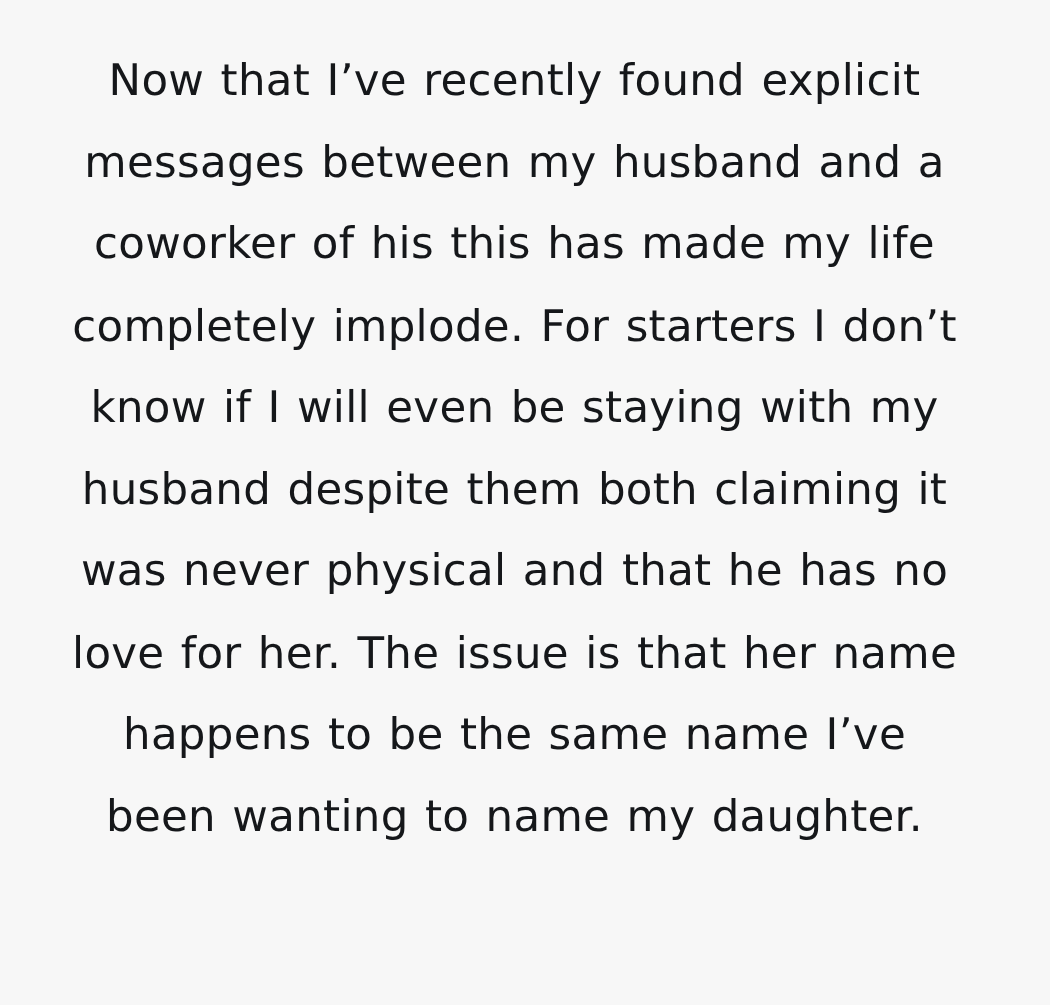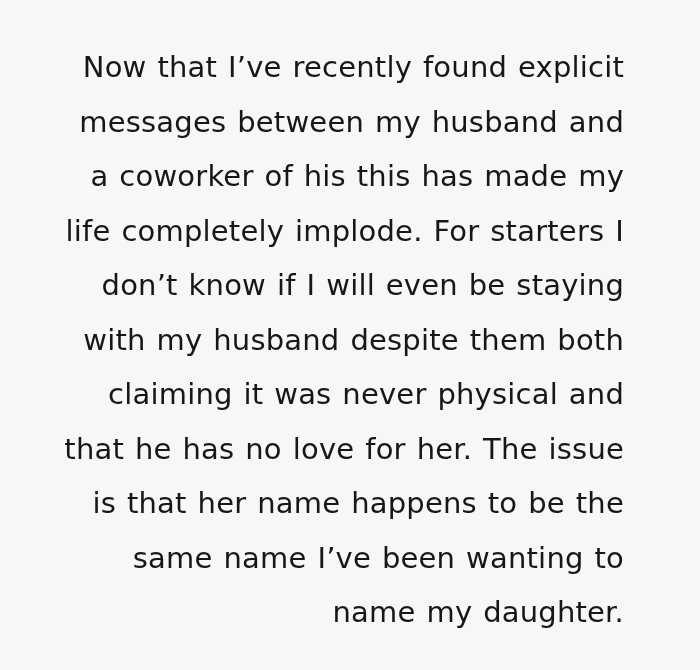--- a/index.html
+++ b/index.html
@@ -21,23 +21,23 @@
     padding: 22px 58px 0 44px;
     display: block;
   }
   .body-text {
     font-family: "DejaVu Sans", sans-serif;
     font-size: 29px;
     line-height: 54.5px;
     color: #15171a;
     letter-spacing: 0.2px;
     word-spacing: 1.5px;
-    text-align: right;
+    text-align: center;
     white-space: pre-wrap;
-    margin: 18px;
+    margin: 4px;
   }
 </style>
 </head>
 <body>
 
 <div class="page">
   <p class="body-text">Now that I’ve recently found explicit messages between my husband and a coworker of his this has made my life completely implode. For starters I don’t know if I will even be staying with my husband despite them both claiming it was never physical and that he has no love for her. The issue is that her name happens to be the same name I’ve been wanting to name my daughter.</p>
 </div>
 
 </body></html>

